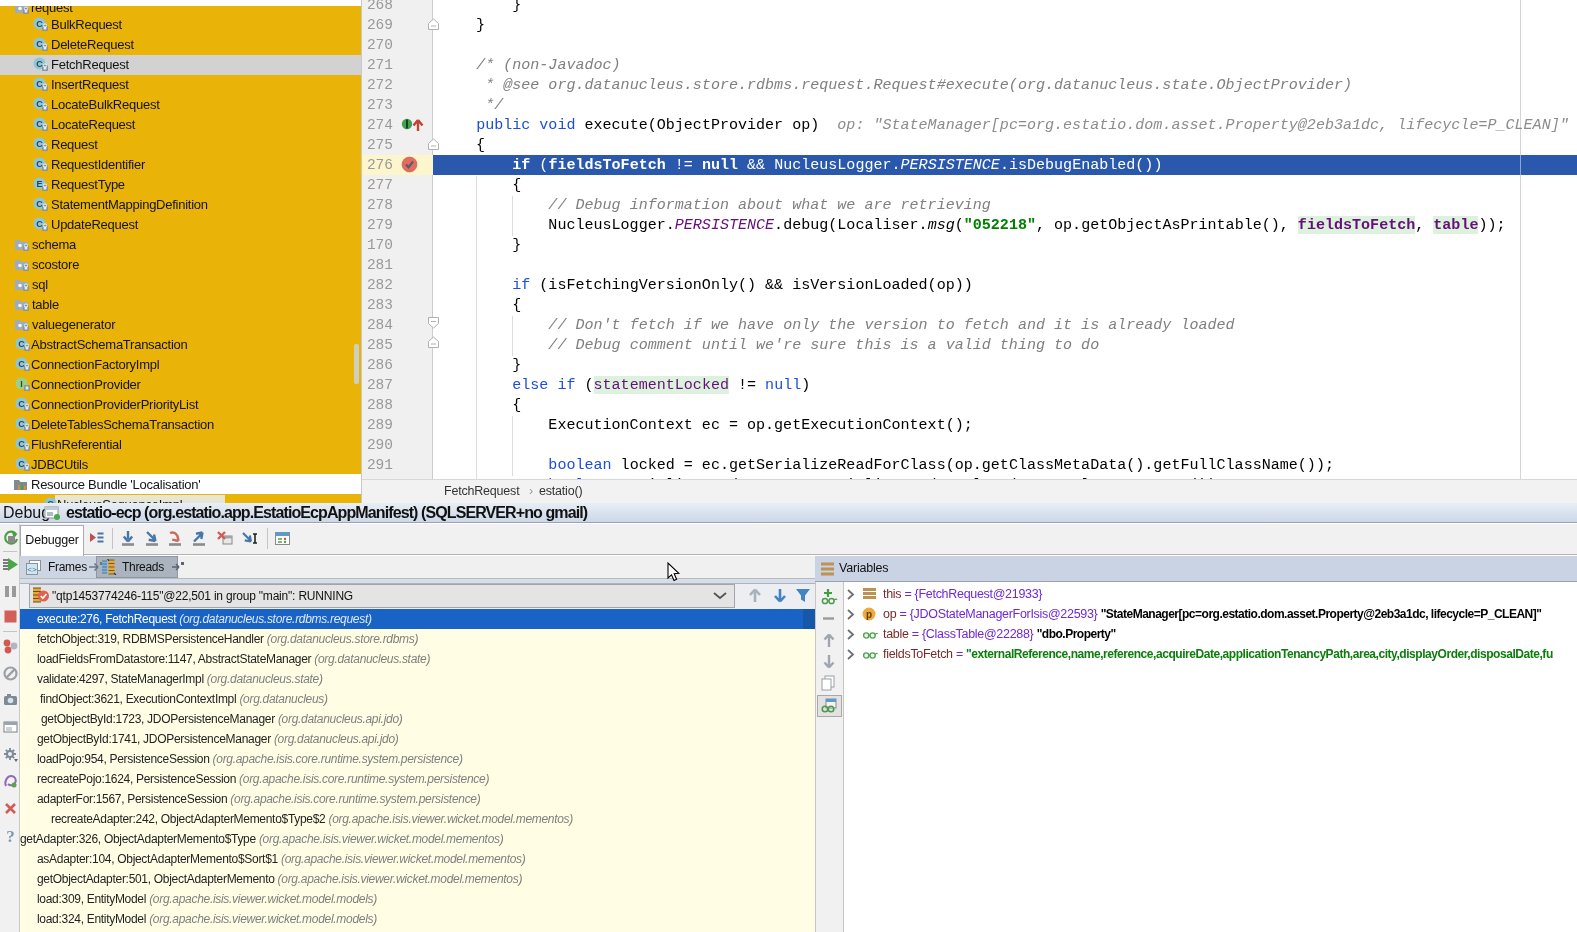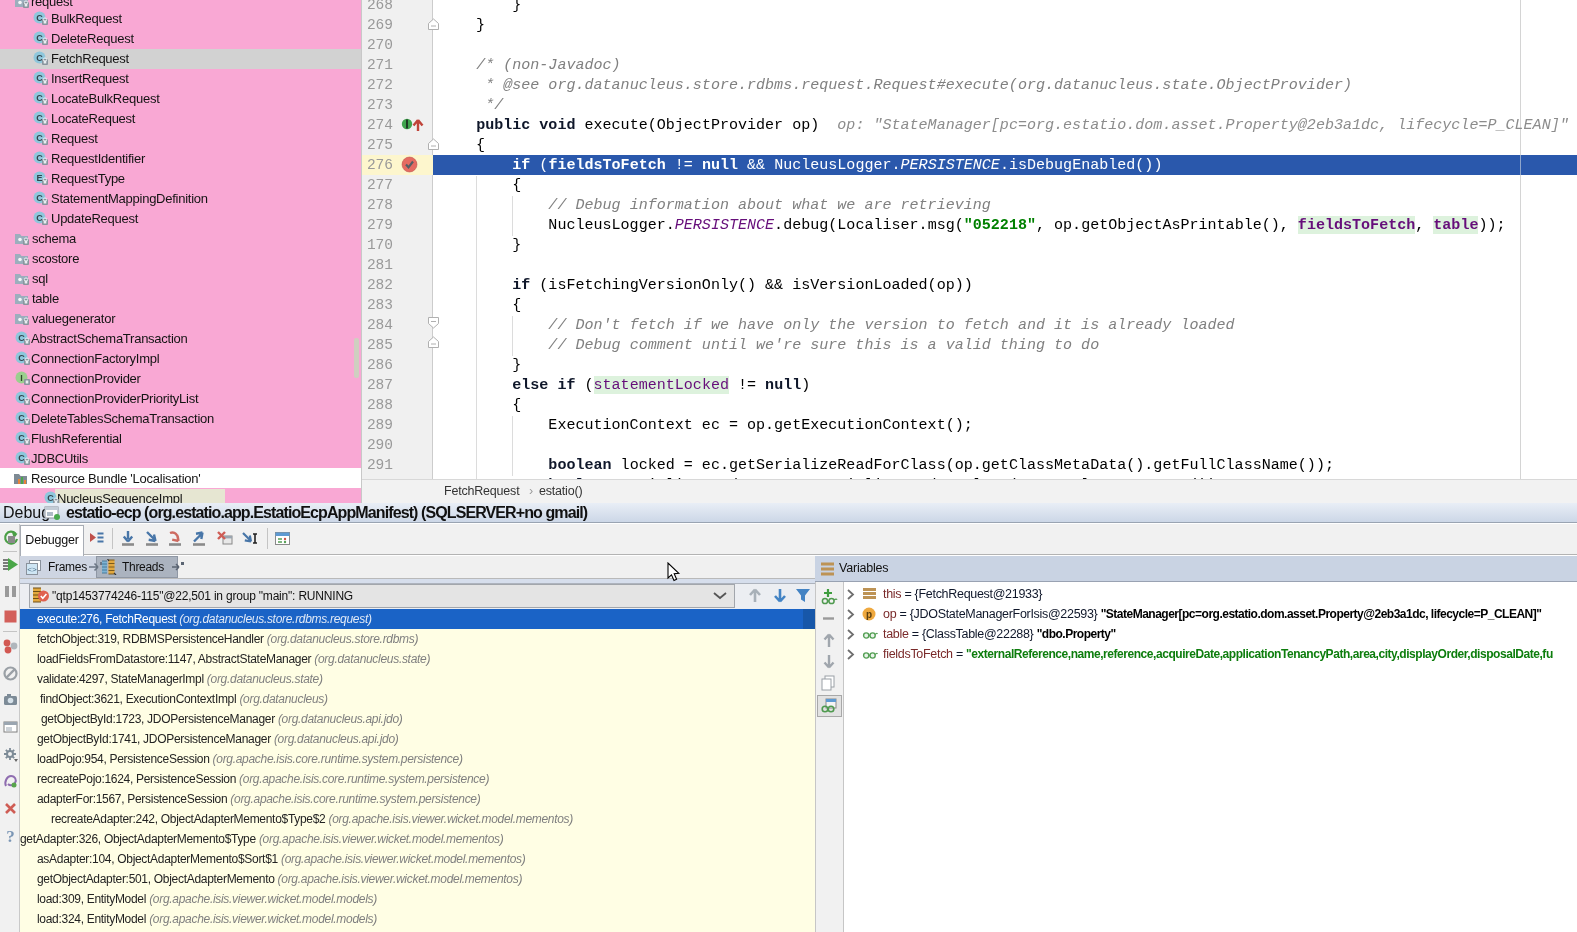--- a/index.html
+++ b/index.html
@@ -1,34 +1,34 @@
 <!DOCTYPE html>
 <html><head><meta charset="utf-8"><style>
 *{margin:0;padding:0;box-sizing:border-box}
 body{width:1577px;height:932px;position:relative;overflow:hidden;background:#fff;
  font-family:"Liberation Sans",sans-serif;-webkit-font-smoothing:antialiased}
 .abs{position:absolute}
 
-#tree{left:0;top:0;width:363px;height:503px;background:#f9a8d4;overflow:hidden}
+#tree{left:0;top:6px;width:363px;height:503px;background:#eab308;overflow:hidden}
 .trow{position:absolute;height:20px;line-height:20px;font-size:13px;letter-spacing:-0.25px;color:#141414;white-space:pre}
 .tico{position:absolute;width:16px;height:16px;top:2px}
 
 #ed{left:362px;top:0;width:1215px;height:479px;background:#fff;overflow:hidden}
 #gut{position:absolute;left:0;top:0;width:71px;height:479px;background:#f0f0f0;border-right:1px solid #ccc}
 .ln{position:absolute;width:29px;left:2px;text-align:right;font-family:"Liberation Mono",monospace;
  font-size:14.5px;line-height:20px;color:#999}
 .cl{position:absolute;left:78px;white-space:pre;font-family:"Liberation Mono",monospace;
  font-size:15.05px;line-height:20px;color:#000;letter-spacing:0px}
-.kw{color:#0f172a;font-weight:bold}
+.kw{color:#1d4ed8;font-weight:normal}
 .cm{color:#808080;font-style:italic}
 .fl{color:#660e7a;background:#ddf2dd}
 .flb{color:#660e7a;background:#ddf2dd;font-weight:bold}
 .st{color:#008000;font-weight:bold}
 .sf{color:#660e7a;font-style:italic}
-.it{}
+.it{font-style:italic}
 .hint{color:#8c8c8c;font-style:italic}
 .wb{font-weight:bold}
 .wi{font-style:italic}
 
 #crumb{left:362px;top:479px;width:1215px;height:24px;background:#f2f2f2;border-top:1px solid #d8d8d8;
  font-size:12.5px;letter-spacing:-0.2px;color:#333;line-height:23px}
 #dbghdr{left:0;top:503px;width:1577px;height:20px;background:linear-gradient(#e9eef6,#ccd7e7);
  border-bottom:1px solid #9aa4b2;font-size:16px;color:#111;line-height:19px}
 #tbrow{left:0;top:524px;width:1577px;height:31px;background:#f1f1f1;border-bottom:1px solid #b3b3b3}
 #lstrip{left:0;top:524px;width:20px;height:408px;background:#f1f1f1;border-right:1px solid #c9c9c9}
@@ -43,21 +43,21 @@
 .fpk{color:#7f7f7f;font-style:italic}
 .fsel{background:#1a63c6;color:#fff}
 .fsel .fpk{color:#dfe9f7}
 
 #vhdr{left:815px;top:556px;width:762px;height:26px;background:#c9d3e3;border-bottom:1px solid #99a2b2;
  font-size:12.5px;letter-spacing:-0.2px;color:#111;line-height:25px}
 #vstrip{left:815px;top:582px;width:29px;height:350px;background:#f1f1f1;border-left:1px solid #c6c6c6;border-right:1px solid #c6c6c6}
 #vbody{left:845px;top:582px;width:732px;height:350px;background:#fff;overflow:hidden}
 .vrow{position:absolute;left:0;height:20px;width:760px;line-height:20px;font-size:12.5px;letter-spacing:-0.3px;white-space:pre}
 .vn{color:#7a2a2a}
-.vg{color:#0f172a}
+.vg{color:#6d28d9}
 .vb{color:#000;font-weight:bold;font-size:12px;letter-spacing:-0.5px}
 .vs{color:#0d7d0d;font-weight:bold;font-size:12px;letter-spacing:-0.45px}
 </style></head>
 <body>
 <div id="tree" class="abs">
     <div class="abs" style="left:0;top:49px;width:362px;height:20px;background:#d2d2d2"></div>
 <div class="abs" style="left:0;top:468px;width:362px;height:20px;background:#fff"></div>
 <div class="abs" style="left:55px;top:489px;width:170px;height:14px;background:#e6e6d2"></div>
 <div class="trow" style="left:31px;top:-8px">request</div>
 <div class="tico" style="left:14px;top:-6px"><svg width="16" height="16">

